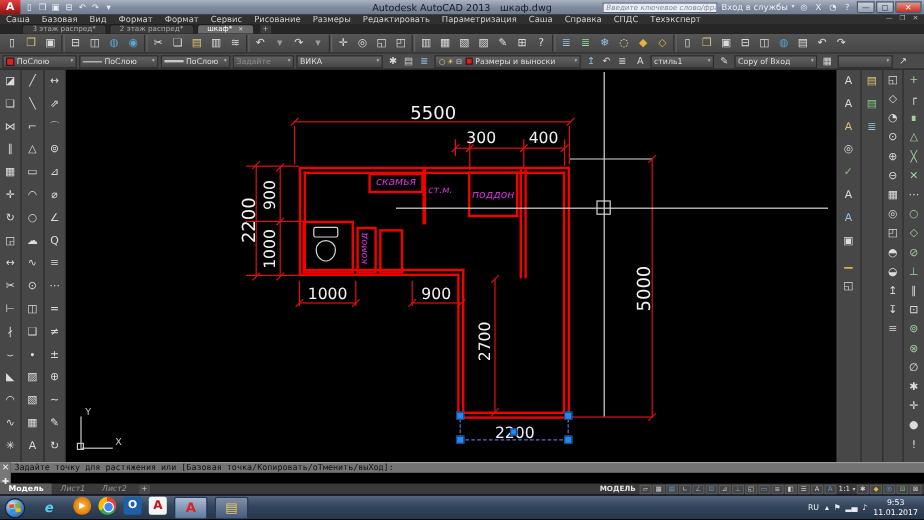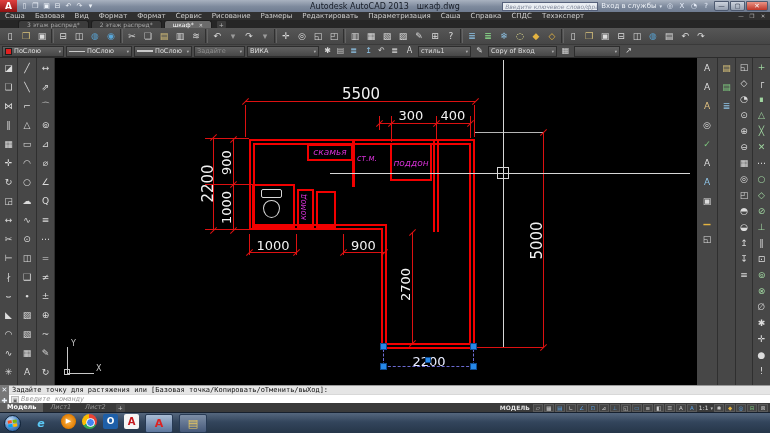--- a/index.html
+++ b/index.html
@@ -61,21 +61,21 @@
 .xh{position:absolute;background:#d6d6d6}
 .pickbox{position:absolute;width:12px;height:12px;border:1px solid #d6d6d6;background:transparent}
 .dash{position:absolute;border-top:1px dashed #6a6ad0}
 .dashv{position:absolute;border-left:1px dashed #6a6ad0}
 .grip{position:absolute;width:7px;height:7px;background:#2688e8;border:1px solid #0d4a8f}
 .ucs{position:absolute;color:#c8c8c8;font-size:8px}
 .ucsbar{position:absolute;background:#c8c8c8}
 .toilet{position:absolute;border:1px solid #d8d8d8;background:transparent}
 
 .cmdstrip{position:absolute;left:0;top:385px;width:9px;height:18px;background:#787878;color:#eee;display:flex;flex-direction:column;align-items:center;z-index:31}
-.cmdrow1{position:absolute;left:9px;top:385px;width:761px;height:9px;background:#e5e5e5;border-top:1px solid #9a9a9a;display:flex;align-items:center;z-index:30}
+.cmdrow1{position:absolute;left:9px;top:385px;width:761px;height:9px;background:#737373;border-top:1px solid #9a9a9a;display:flex;align-items:center;z-index:30}
 .cmdrow1 .txt{font-family:"DejaVu Sans Mono",monospace;font-size:7px;color:#111;padding-left:3px;white-space:nowrap}
 .cmdrow2{position:absolute;left:9px;top:394px;width:761px;height:9px;background:#fff;border-top:1px solid #d8d8d8;display:flex;align-items:center;z-index:30}
 .cmdrow2 .cic{width:8px;height:7px;background:#e8e8e8;border:1px solid #bbb;font-size:5px;line-height:6px;text-align:center;color:#666;margin:0 2px}
 .cmdrow2 .ph2{font-family:"DejaVu Sans Mono",monospace;font-size:7px;color:#9a9a9a;font-style:italic}
 
 .statusrow{position:absolute;left:0;top:403px;width:770px;height:9px;background:#3a3a3a;display:flex;align-items:center;font-size:6.5px;color:#c9c9c9;z-index:30}
 .ltab{padding:0 7px;height:9px;line-height:9px;color:#989898;font-style:italic;white-space:nowrap}
 .ltab.active{background:#5e5e5e;color:#fff;font-weight:bold;font-style:normal}
 .lplus{width:9px;height:8px;background:#4a4a4a;color:#ccc;text-align:center;line-height:8px;font-size:6px;margin-left:3px;border-radius:1px}
 .stcluster{margin-left:auto;display:flex;align-items:center;padding-right:2px}
@@ -248,20 +248,30 @@
       </div>
   <div class="dd" style="width:72px">
         <span>ВИКА</span>
         <span class="caret">▾</span>
       </div>
   <span style="display:flex">
         <div class="r2i">✱</div>
         <div class="r2i" style="color: rgb(201, 201, 201);">▤</div>
         <div class="r2i" style="color: rgb(143, 197, 232);">≣</div>
       </span>
+  <div class="dd" style="width:122px">
+    <span style="display:flex">
+          <div class="mini" style="color: rgb(245, 215, 110);">○</div>
+          <div class="mini" style="color: rgb(245, 215, 110);">☀</div>
+          <div class="mini" style="color: rgb(201, 201, 201);">⊟</div>
+        </span>
+    <span class="sw" style="width:6px;height:6px"></span>
+    <span>Размеры и выноски</span>
+    <span class="caret">▾</span>
+  </div>
   <span style="display:flex">
         <div class="r2i" style="color: rgb(143, 197, 232);">↥</div>
         <div class="r2i">↶</div>
         <div class="r2i">≣</div>
       </span>
   <span style="display:flex">
         <div class="r2i">A</div>
       </span>
   <div class="dd" style="width:53px">
         <span>стиль1</span>
@@ -440,21 +450,21 @@
 
   <div class="dl" style="left:324px;top:65px;width:91px;height:1px"></div>
   <div class="dl" style="left:324px;top:58px;width:1px;height:14px"></div>
   <div class="dl" style="left:336px;top:58px;width:1px;height:26px"></div>
   <div class="dl" style="left:381px;top:58px;width:1px;height:24px"></div>
   <div class="dl" style="left:415px;top:58px;width:1px;height:22px"></div>
   <div class="tk" style="left:320px;top:65px"></div>
   <div class="tk" style="left:332px;top:65px"></div>
   <div class="tk" style="left:377px;top:65px"></div>
   <div class="tk" style="left:411px;top:65px"></div>
-  <div class="dt" style="left:334px;top:50px;width:44px">300</div>
+  <div class="dt" style="left:324px;top:50px;width:44px">300</div>
   <div class="dt" style="left:376px;top:50px;width:44px">400</div>
 
   <div class="dl" style="left:158px;top:79px;width:1px;height:93px"></div>
   <div class="tk" style="left:154px;top:79px"></div>
   <div class="tk" style="left:154px;top:172px"></div>
   <div class="dt big dtv" style="left:121px;top:118px;width:60px;height:15px">2200</div>
 
   <div class="dl" style="left:178px;top:81px;width:1px;height:91px"></div>
   <div class="tk" style="left:174px;top:81px"></div>
   <div class="tk" style="left:174px;top:126px"></div>
@@ -509,24 +519,20 @@
   <div class="ucs" style="left:16px;top:281px">Y</div>
   <div class="ucs" style="left:41px;top:306px">X</div>
 </div>
 
 <div class="cmdstrip">
       <div class="qi">✕</div>
       <div class="qi">✚</div>
     </div>
 <div class="cmdrow1">
   <span class="txt">Задайте точку для растяжения или [Базовая точка/Копировать/оТменить/выХод]:</span>
-</div>
-<div class="cmdrow2">
-  <span class="cic">▣</span>
-  <span class="ph2">Введите команду</span>
 </div>
 
 <div class="statusrow">
   <span style="display:flex">
         <span class="ltab active">Модель</span>
         <span class="ltab">Лист1</span>
         <span class="ltab">Лист2</span>
       </span>
   <div class="lplus">+</div>
   <div class="stcluster">
@@ -571,15 +577,28 @@
   </div>
   <span style="display:flex">
         <div class="tba ic-ie">e</div>
         <div class="tba ic-player">▶</div>
         <div class="tba ic-chrome"></div>
         <div class="tba ic-outlook">O</div>
         <div class="tba ic-adobe">A</div>
         <div class="tba ic-acad open active">A</div>
         <div class="tba ic-folder open">▤</div>
       </span>
+  <div class="tray">
+    <span>RU</span>
+    <span style="display:flex;gap:4px">
+          <div class="trayic">▴</div>
+          <div class="trayic">⚑</div>
+          <div class="trayic">▂▄</div>
+          <div class="trayic">♪</div>
+        </span>
+    <div class="clock">
+      <div>9:53</div>
+      <div>11.01.2017</div>
+    </div>
+  </div>
 </div>
 
 </div>
 
 </body></html>

